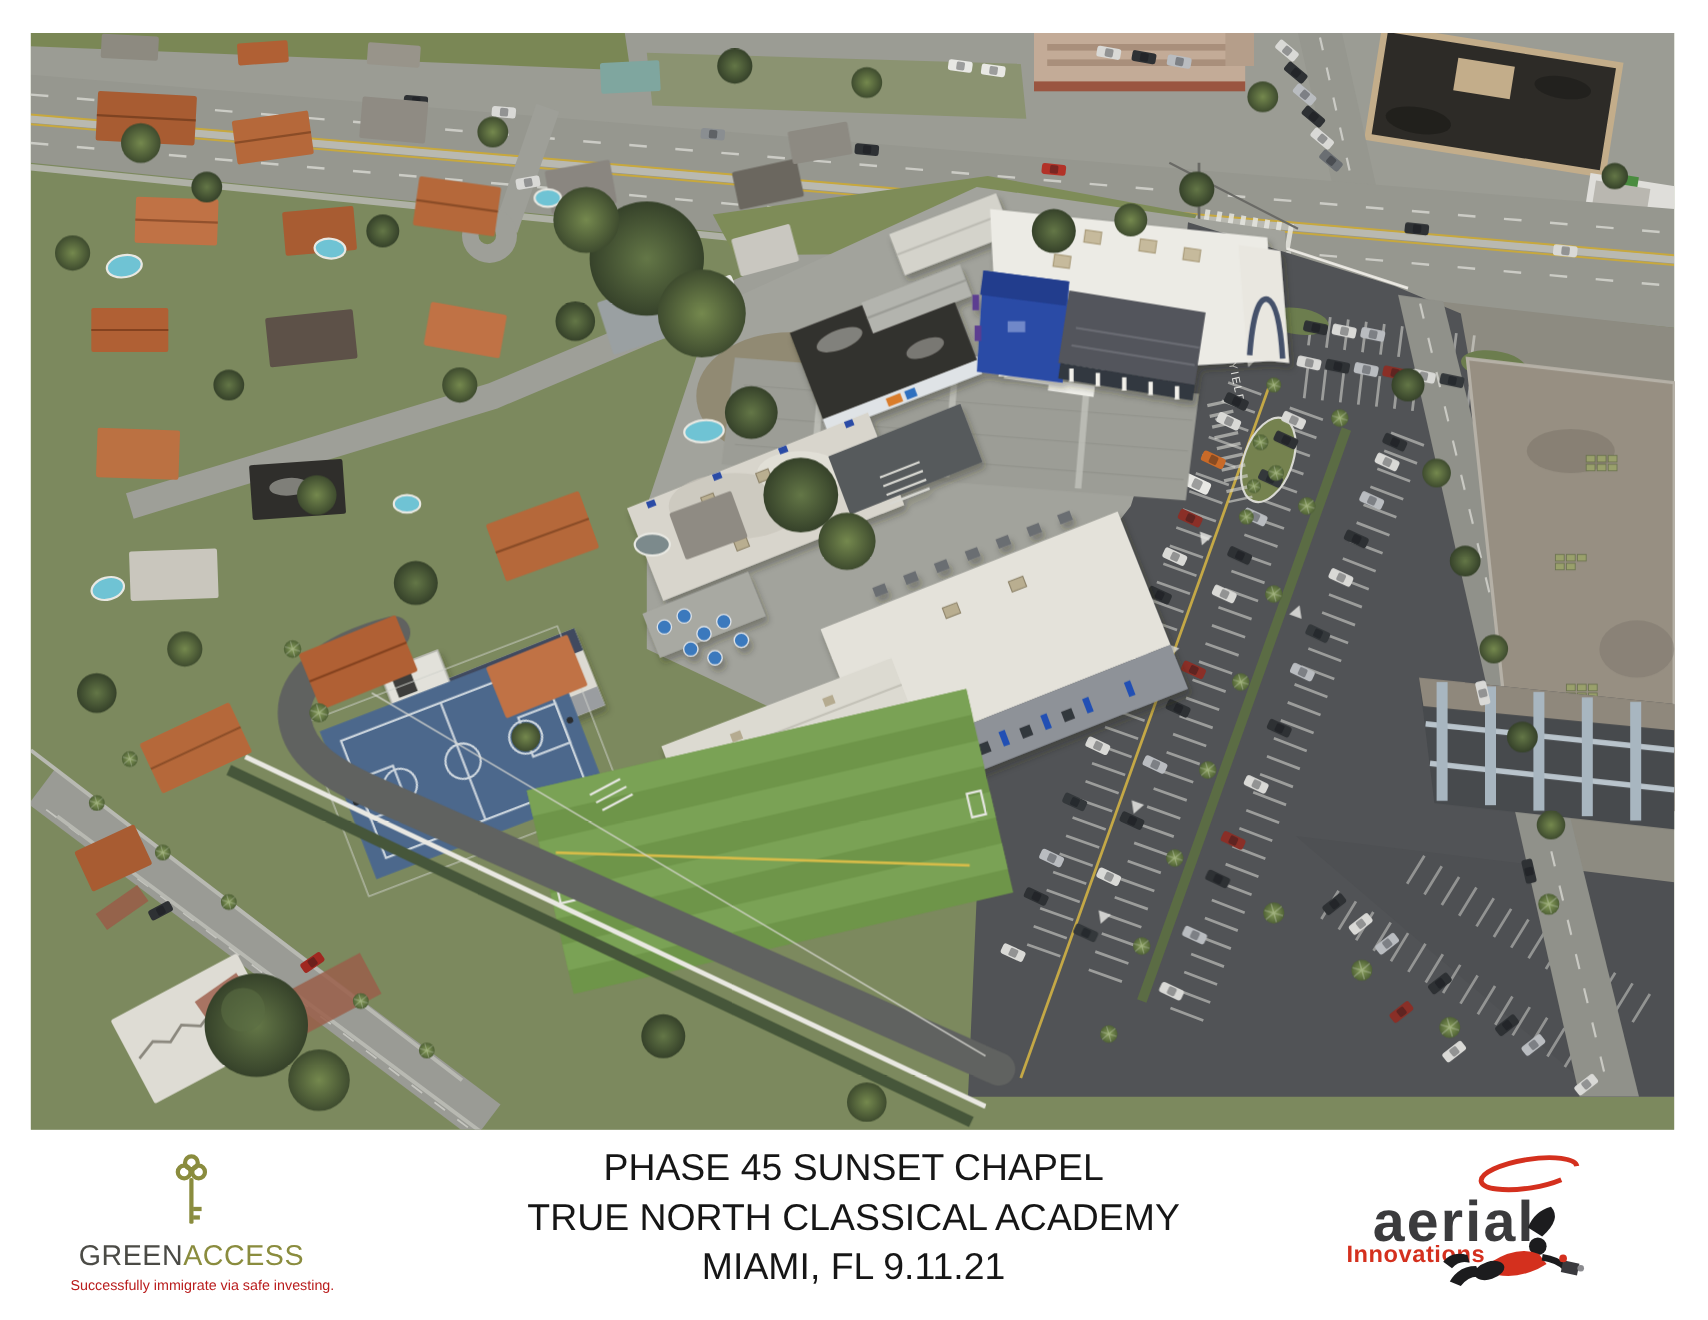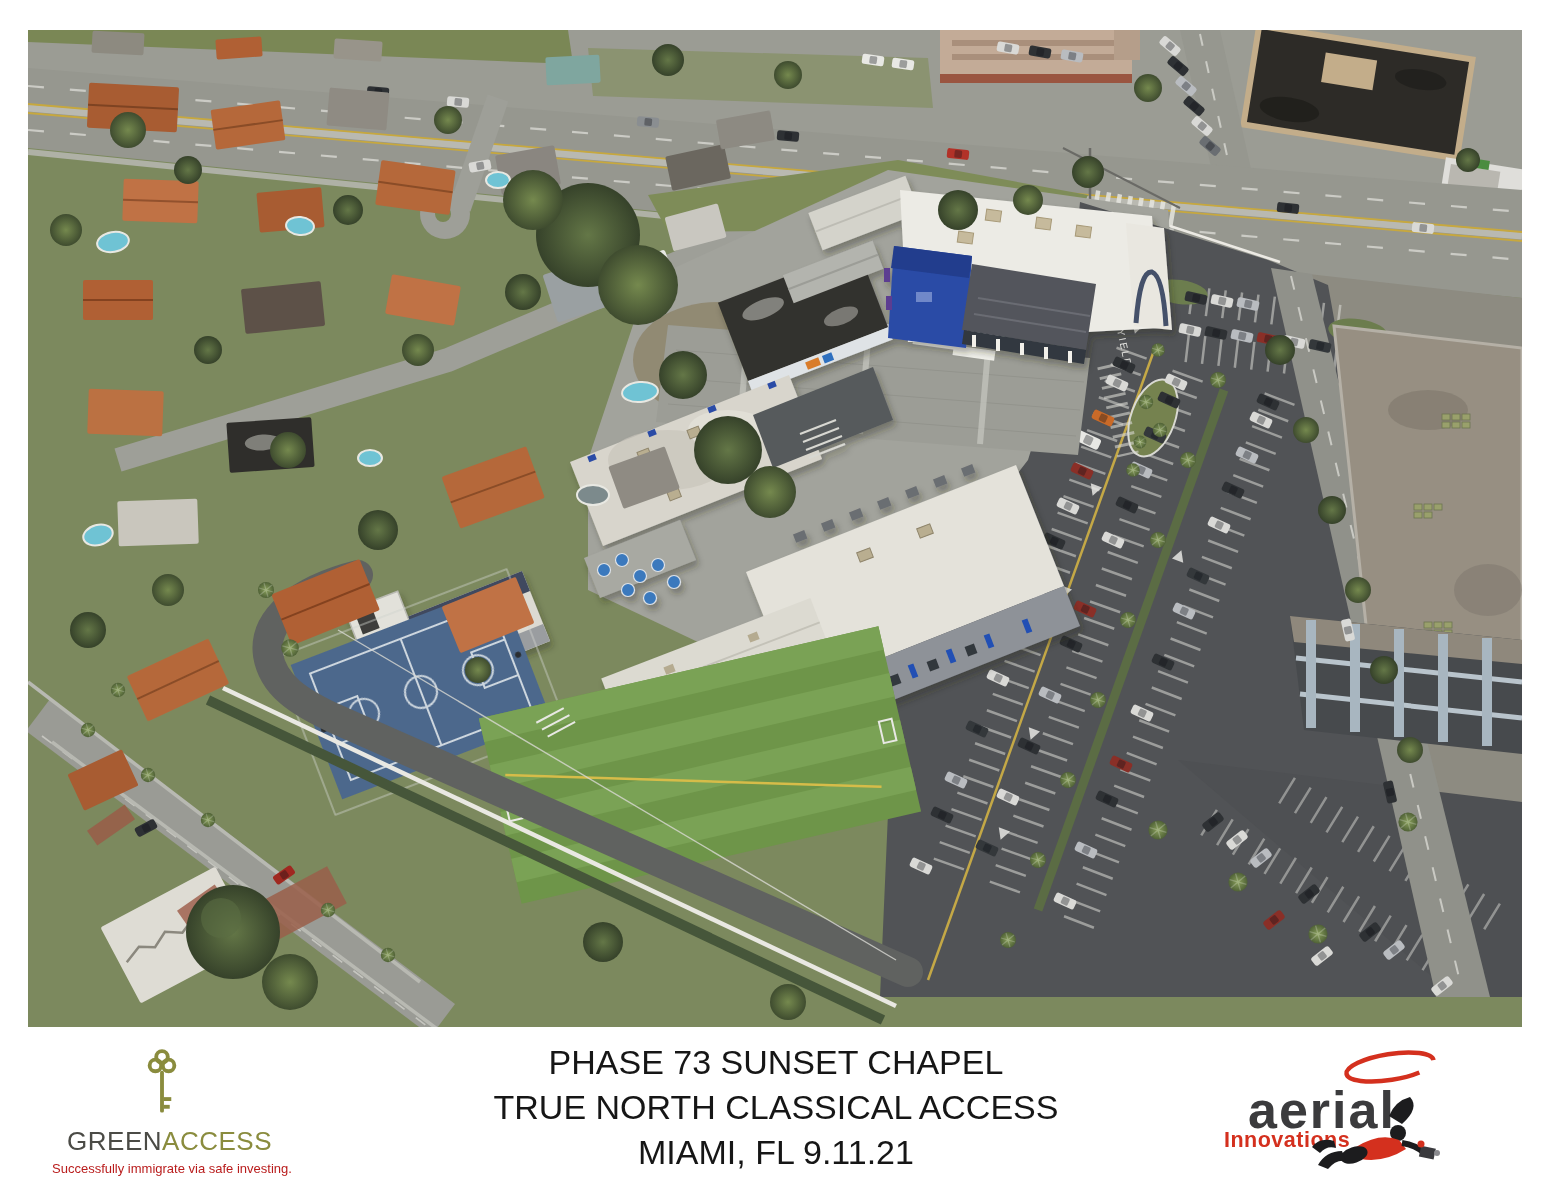--- a/index.html
+++ b/index.html
@@ -1,21 +1,21 @@
 <!DOCTYPE html>
 <html><head>
 <meta charset="utf-8">
 <style>
   html,body{margin:0;padding:0;background:#e8e8e8;}
   .page{position:relative;width:1553px;height:1200px;background:#ffffff;overflow:hidden;
         font-family:"Liberation Sans",sans-serif;}
   .photo{position:absolute;left:28px;top:30px;width:1494px;height:997px;overflow:hidden;background:#7c895e;}
   .photo svg{display:block;width:100%;height:100%;}
   
-  .ga{position:absolute;left:52px;top:1048px;width:220px;text-align:right;}
+  .ga{position:absolute;left:64px;top:1048px;width:220px;text-align:center;}
   .ga .key{display:block;margin:0 auto 6px auto;}
   .ga .word{font-size:26px;letter-spacing:0.5px;white-space:nowrap;}
   .ga .w1{color:#4b4b46;}
   .ga .w2{color:#8a8c3e;}
   .ga .tag{font-size:13px;color:#b91c1c;margin-top:4px;white-space:nowrap;}
   .cap{position:absolute;left:326px;top:1040px;width:900px;text-align:center;color:#161616;
        font-size:34px;line-height:45px;letter-spacing:0px;font-weight:400;}
   .ai{position:absolute;left:1210px;top:1040px;width:250px;height:150px;font-weight:bold;}
 </style>
 </head>
@@ -666,22 +666,22 @@
       </g>
       <rect x="19.5" y="28" width="5" height="54" rx="2" fill="#8a8c3e"></rect>
       <rect x="24" y="62" width="10" height="5" fill="#8a8c3e"></rect>
       <rect x="24" y="72" width="8" height="5" fill="#8a8c3e"></rect>
     </svg>
     <div class="word"><span class="w1">GREEN</span><span class="w2">ACCESS</span></div>
     <div class="tag">Successfully immigrate via safe investing.</div>
   </div>
 
   <div class="cap">
-    <div>PHASE 73 SUNSET CHAPEL</div>
-    <div>TRUE NORTH CLASSICAL ACCESS</div>
+    <div>PHASE 45 SUNSET CHAPEL</div>
+    <div>TRUE NORTH CLASSICAL ACADEMY</div>
     <div>MIAMI, FL 9.11.21</div>
   </div>
 
   <div class="ai">
     <svg width="250" height="150" viewBox="0 0 250 150">
       <ellipse cx="180" cy="27" rx="44" ry="13" transform="rotate(-9 180 27)" fill="none" stroke="#d4301e" stroke-width="4.5" stroke-dasharray="200 45" stroke-dashoffset="-20"></ellipse>
       <text x="38" y="88" font-family="Liberation Sans, sans-serif" font-size="52" letter-spacing="2" fill="#3b3b3d">aerial</text>
       <text x="14" y="107" font-family="Liberation Sans, sans-serif" font-size="21.5" letter-spacing="0.5" fill="#d4301e">Innovations</text>
       <g transform="translate(-4,14)">
         <path d="M196,70 q18,-16 8,-27 q-15,4 -21,19 z" fill="#1c1c1e"></path>

